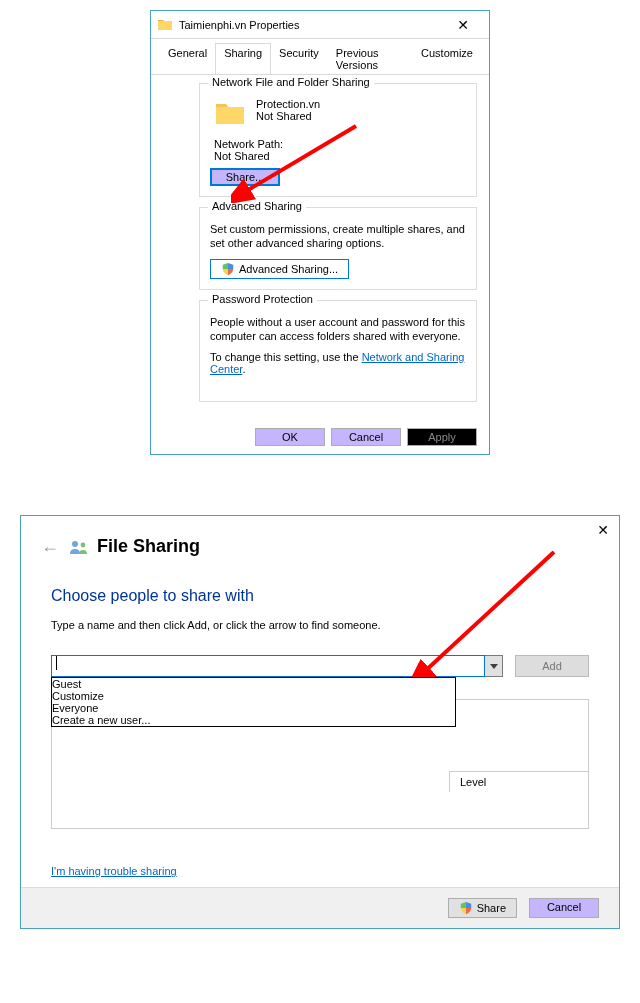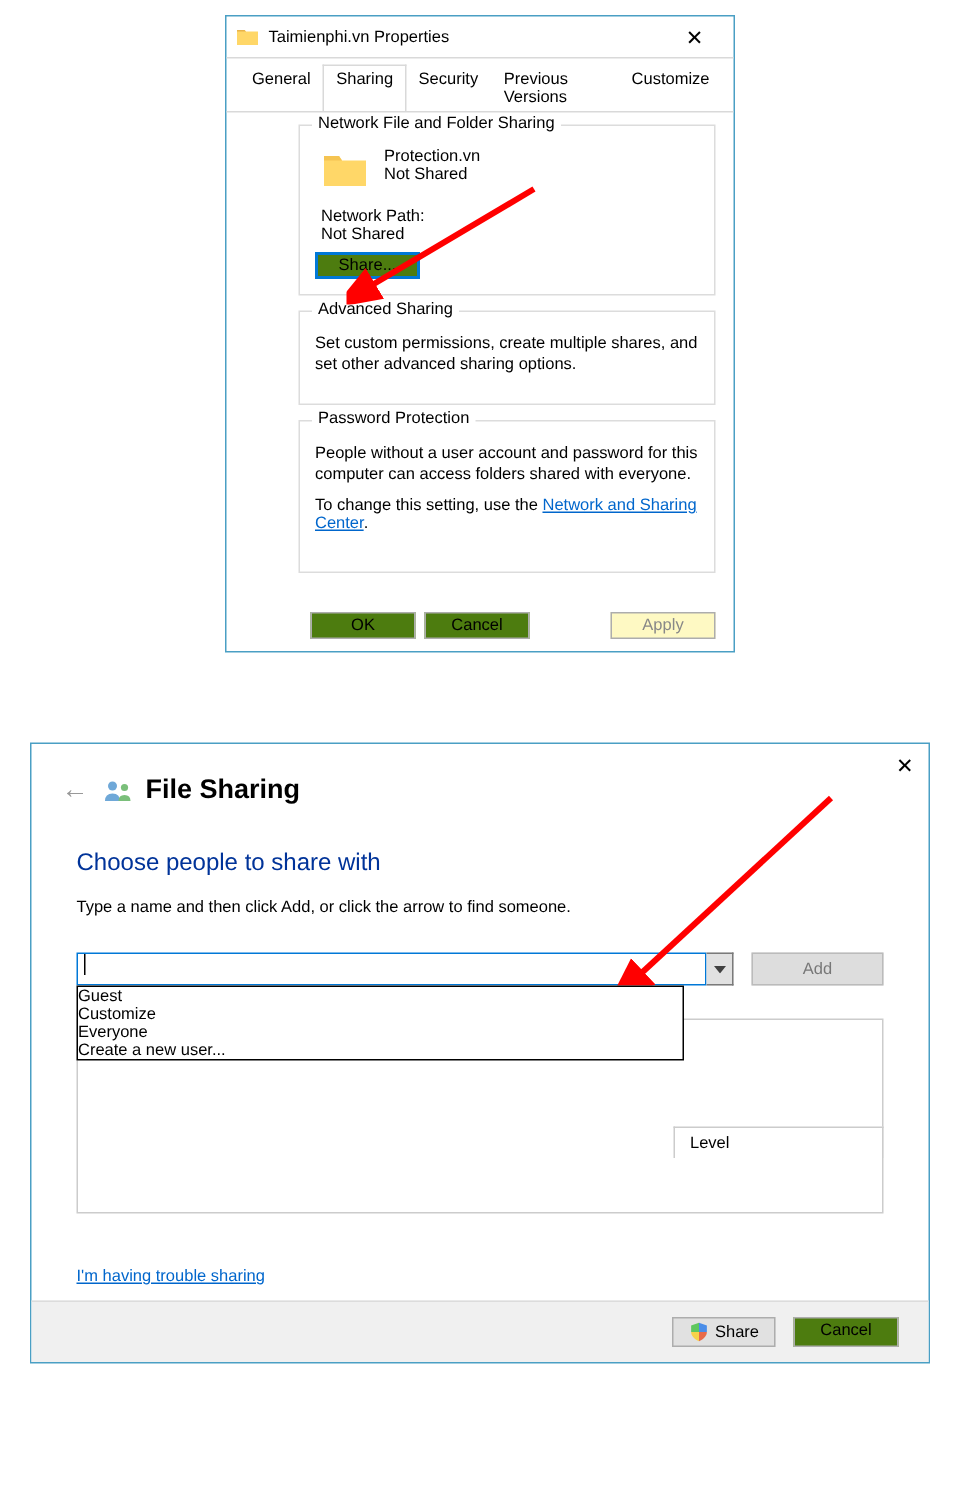--- a/index.html
+++ b/index.html
@@ -94,28 +94,28 @@
       margin-top: 4px;
       margin-left: 4px;
     }
     .net-path-value {
       margin-left: 4px;
       margin-bottom: 6px;
     }
     .btn {
       display: inline-block;
       border: 1px solid #adadad;
-      background: #4d7c0f;
+      background: #c4b5fd;
       padding: 2px 14px;
       cursor: pointer;
       text-align: center;
       min-width: 70px;
     }
     .btn.focus { border: 2px solid #0078d7; padding: 1px 13px; }
-    .btn.disabled { color: #888; background: #fef9c3; cursor: default; margin-left: 48px; }
+    .btn.disabled { color: #888; background: #000000; cursor: default; }
     .adv-text {
       margin-bottom: 8px;
       line-height: 1.3;
     }
     .shield-btn {
       display: inline-flex;
       align-items: center;
       border: 1px solid #0078d7;
       background: #fff;
       padding: 2px 10px;
@@ -192,21 +192,21 @@
       height: 22px;
       border: 1px solid #7a7a7a;
       border-left: none;
       background: #e1e1e1;
       display: flex;
       align-items: center;
       justify-content: center;
       cursor: pointer;
     }
     .add-btn {
-      width: 88px;
+      width: 74px;
       margin-left: 12px;
       background: #ddd;
       border: 1px solid #bbb;
       color: #777;
       height: 22px;
       display: flex;
       align-items: center;
       justify-content: center;
     }
     .dd-wrapper {
@@ -313,20 +313,31 @@
         </div>
       </div>
       <div class="net-path-label">Network Path:</div>
       <div class="net-path-value">Not Shared</div>
       <span class="btn focus">Share...</span>
     </div>
 
     <div class="groupbox">
       <span class="groupbox-title">Advanced Sharing</span>
       <div class="adv-text">Set custom permissions, create multiple shares, and set other advanced sharing options.</div>
+      <span class="shield-btn">
+        <span class="shield-icon">
+          <svg viewBox="0 0 16 16" width="14" height="14">
+            <path fill="#4a8de8" d="M8 1 L14 3 V8 H8 Z"></path>
+            <path fill="#5ec75e" d="M8 1 L2 3 V8 H8 Z"></path>
+            <path fill="#f7d24a" d="M2 8 H8 V15 C5 14 2 11 2 8 Z"></path>
+            <path fill="#e86b4a" d="M14 8 H8 V15 C11 14 14 11 14 8 Z"></path>
+          </svg>
+        </span>
+        <span>Advanced Sharing...</span>
+      </span>
     </div>
 
     <div class="groupbox" style="padding-bottom:26px">
       <span class="groupbox-title">Password Protection</span>
       <div class="adv-text">People without a user account and password for this computer can access folders shared with everyone.</div>
       <div>
         <span>To change this setting, use the </span><span class="link">Network and Sharing Center</span><span>.</span>
       </div>
     </div>
 

